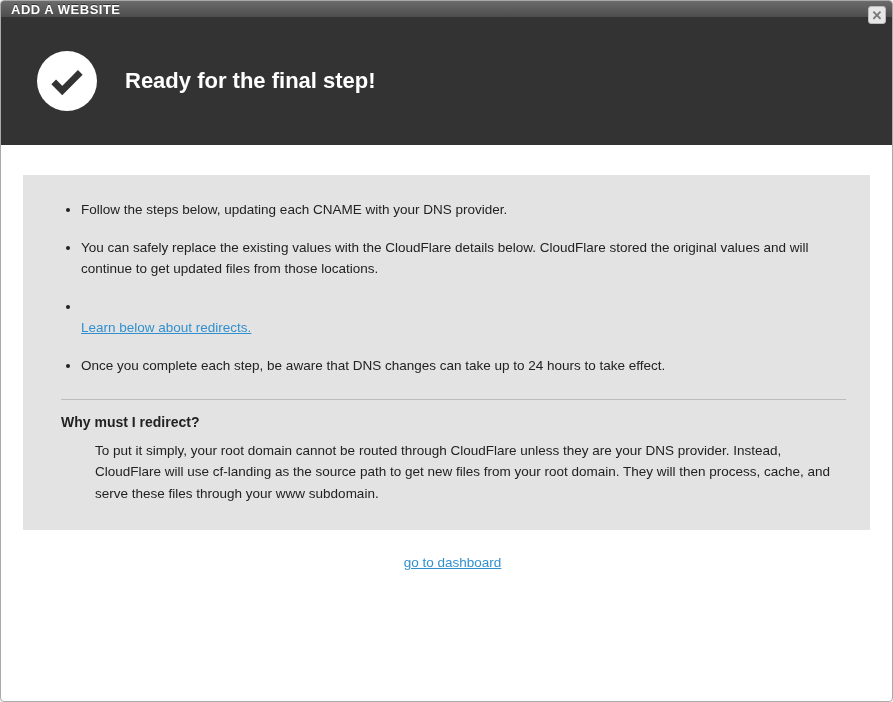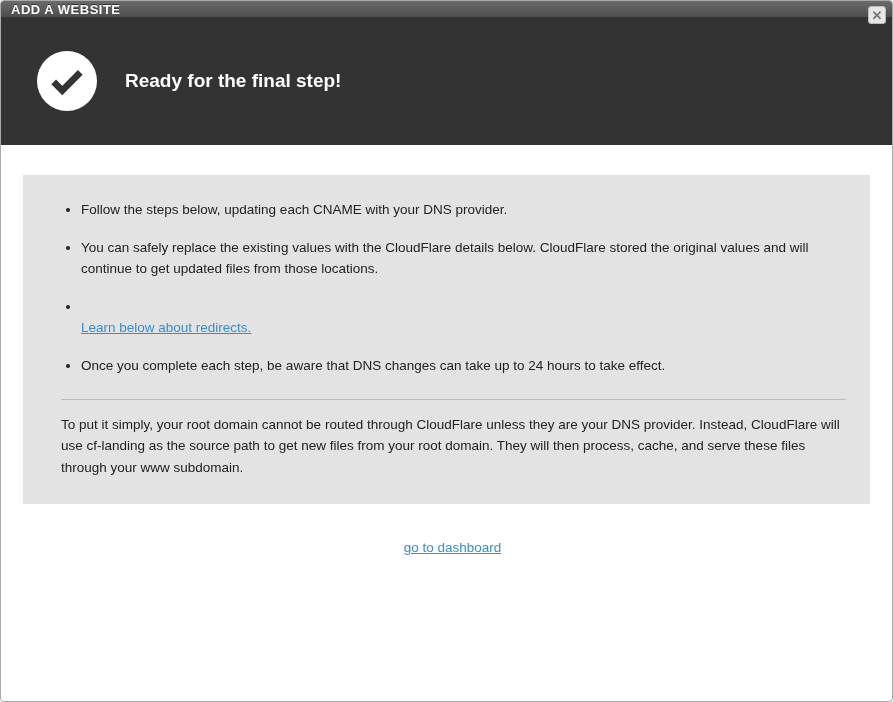--- a/index.html
+++ b/index.html
@@ -69,21 +69,21 @@
       background: #fff;
       border-radius: 50%;
       display: flex;
       align-items: center;
       justify-content: center;
       margin-right: 28px;
       flex-shrink: 0;
     }
     .hero-text {
       color: #fff;
-      font-size: 19px;
+      font-size: 22px;
       font-weight: bold;
     }
     .content {
       padding: 30px 10px 0 22px;
     }
     .heading {
       font-size: 20px;
       color: #222;
       margin-bottom: 36px;
       font-weight: normal;
@@ -117,24 +117,25 @@
     .redirect-heading {
       font-size: 14px;
       font-weight: bold;
       color: #222;
       margin-bottom: 10px;
     }
     .redirect-body {
       font-size: 13.5px;
       color: #222;
       line-height: 1.6;
+      margin-left: 34px;
     }
     .footer {
       text-align: center;
-      padding-top: 34px;
+      padding-top: 23px;
     }
     .footer-link {
       color: #3290ce;
       text-decoration: underline;
       font-size: 13.5px;
       cursor: pointer;
     }
   </style>
 </head>
 <body>
@@ -170,20 +171,21 @@
         <li>
           <br>
           <a class="link">Learn below about redirects.</a>
         </li>
         <li>
           <span>Once you complete each step, be aware that DNS changes can take up to 24 hours to take effect.</span>
         </li>
       </ul>
 
       <div class="redirect-section">
+        <div class="redirect-heading">Why must I redirect?</div>
         <div class="redirect-body">To put it simply, your root domain cannot be routed through CloudFlare unless they are your DNS provider. Instead, CloudFlare will use cf-landing as the source path to get new files from your root domain. They will then process, cache, and serve these files through your www subdomain.</div>
       </div>
     </div>
 
     <div class="footer">
       <a class="footer-link">go to dashboard</a>
     </div>
   </div>
 
 </div>

